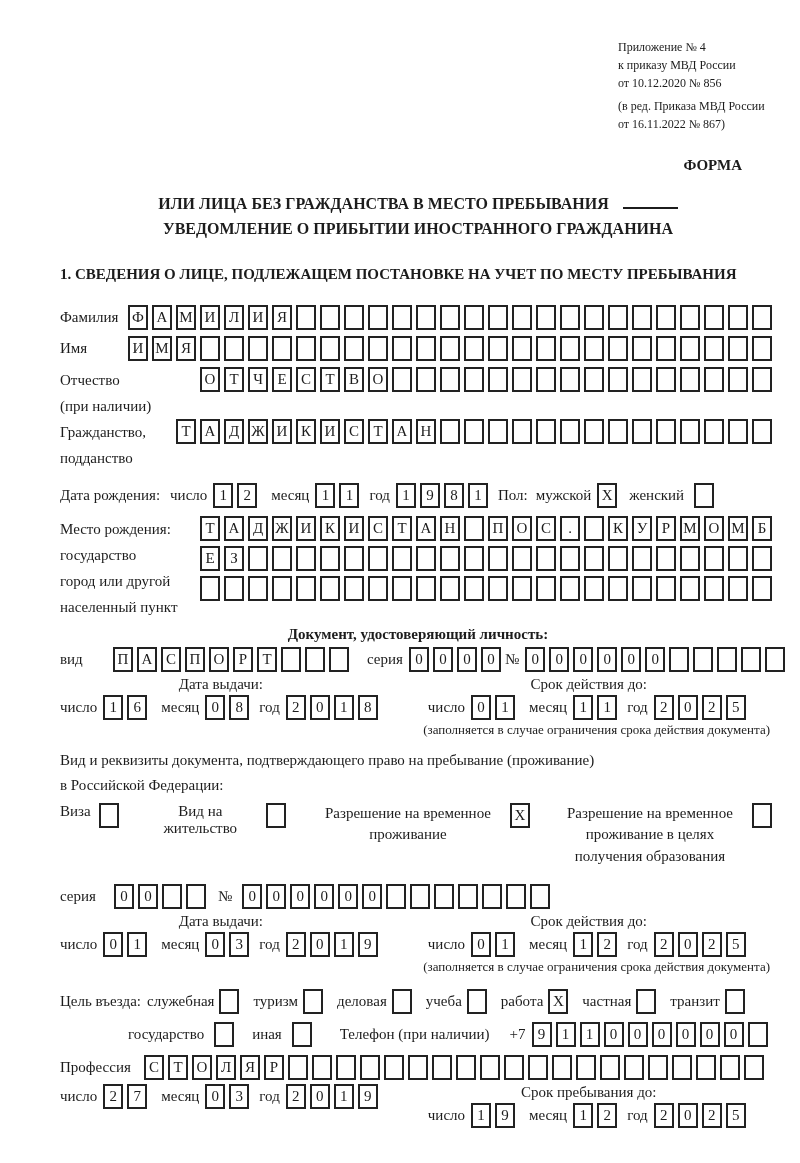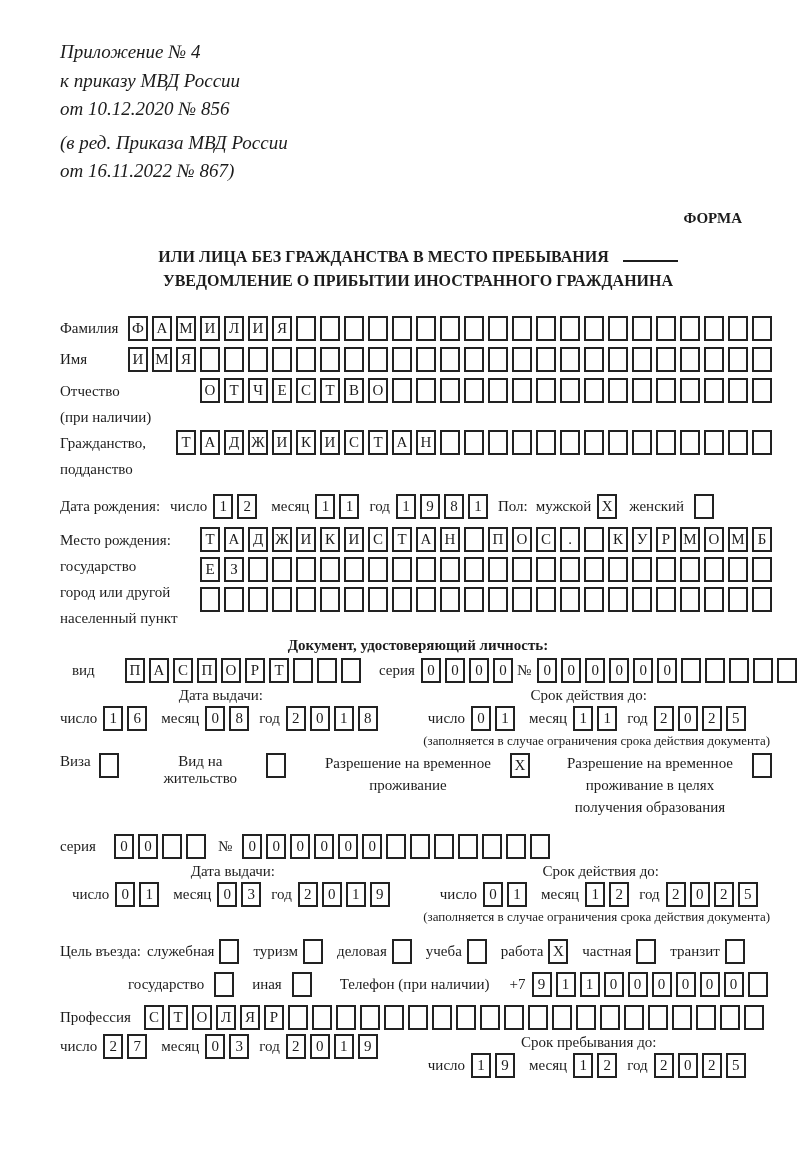--- a/index.html
+++ b/index.html
@@ -5,21 +5,21 @@
   * { box-sizing: border-box; }
   html,body { margin:0; padding:0; background:#ffffff; }
   body {
     width:800px; height:1163px;
     font-family:"Liberation Serif","DejaVu Serif",serif;
     color:#1c1c1c; font-size:15px;
   }
   .page { padding:38px 24px 0 60px; }
 
   
-  .hdr { font-size:19px; line-height:1.5;font-style:italic; }
+  .hdr { margin-left:558px; font-size:12px; line-height:1.5; }
   .hdr .rev { margin-top:5px; }
   .forma { text-align:right; padding-right:34px; font-weight:bold; margin-top:24px; font-size:15px; }
 
   .title { text-align:center; font-weight:bold; font-size:16px; line-height:1.55; margin-top:18px; }
   .title .blank { display:inline-block; width:55px; border-bottom:2px solid #1c1c1c; margin-left:14px; }
 
   .sec-head { font-weight:bold; font-size:15px; margin-top:24px; }
 
   
   .row { display:flex; align-items:center; }
@@ -29,21 +29,21 @@
   .cell {
     width:20px; height:25px; border:2px solid #222; margin-right:4px;
     text-align:center; font-size:15px; line-height:21px; flex:0 0 auto;
     font-family:"Liberation Serif","DejaVu Serif",serif;
   }
   .stack { line-height:26px; }
   .mr6 { margin-right:6px; } .mr10 { margin-right:10px; }
   .ml8 { margin-left:8px; } .ml14 { margin-left:14px; }
 
   .mt22 { margin-top:22px; } .mt12 { margin-top:12px; }
-  .mt8 { margin-top:8px; } .mt6 { margin-top:6px; } .mt4 { margin-top:4px;margin-left:12px; }
+  .mt8 { margin-top:8px; } .mt6 { margin-top:6px; } .mt4 { margin-top:4px; }
 
   .center-bold { text-align:center; font-weight:bold; margin-top:6px; }
 
   .dateline { display:flex; margin-top:4px; }
   .dategroup { }
   .dategroup .head { text-align:center; margin-bottom:2px; }
   .dategroup .fields { display:flex; align-items:center; }
   .dategroup.right { margin-left:46px; }
   .note { font-size:13px; text-align:right; padding-right:6px; margin-top:2px; }
 
@@ -72,20 +72,21 @@
     <div>от 16.11.2022 № 867)</div>
   </div>
 
   <div class="forma">ФОРМА</div>
 
   <div class="title">
     <div><span>ИЛИ ЛИЦА БЕЗ ГРАЖДАНСТВА В МЕСТО ПРЕБЫВАНИЯ</span><span class="blank"></span></div>
     <div>УВЕДОМЛЕНИЕ О ПРИБЫТИИ ИНОСТРАННОГО ГРАЖДАНИНА</div>
   </div>
 
+  <div class="sec-head">1. СВЕДЕНИЯ О ЛИЦЕ, ПОДЛЕЖАЩЕМ ПОСТАНОВКЕ НА УЧЕТ ПО МЕСТУ ПРЕБЫВАНИЯ</div>
 
   <div class="row mt22">
     <div class="lbl" style="width:68px">Фамилия</div>
     <div class="cellgrid">
         <span class="cell">Ф</span>
         <span class="cell">А</span>
         <span class="cell">М</span>
         <span class="cell">И</span>
         <span class="cell">Л</span>
         <span class="cell">И</span>
@@ -412,20 +413,24 @@
             <span class="cell">2</span>
             <span class="cell">0</span>
             <span class="cell">2</span>
             <span class="cell">5</span>
           </div>
       </div>
     </div>
   </div>
   <div class="note">(заполняется в случае ограничения срока действия документа)</div>
 
+  <div class="intro">
+    <div>Вид и реквизиты документа, подтверждающего право на пребывание (проживание)</div>
+    <div>в Российской Федерации:</div>
+  </div>
 
   <div class="opts">
     <div class="opt">
       <span class="olbl">Виза</span>
       <div class="cellgrid ml8">
           <span class="cell"></span>
         </div>
     </div>
     <div class="opt" style="margin-left:26px">
       <span class="olbl">Вид на жительство</span>

